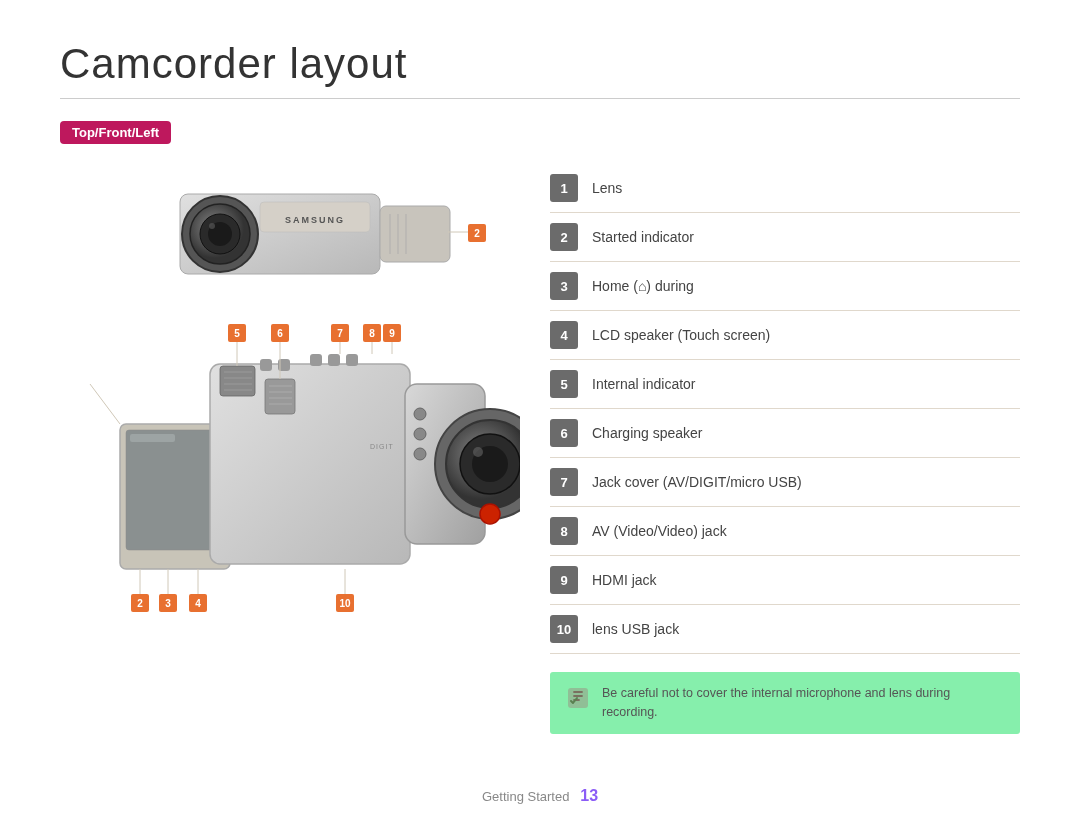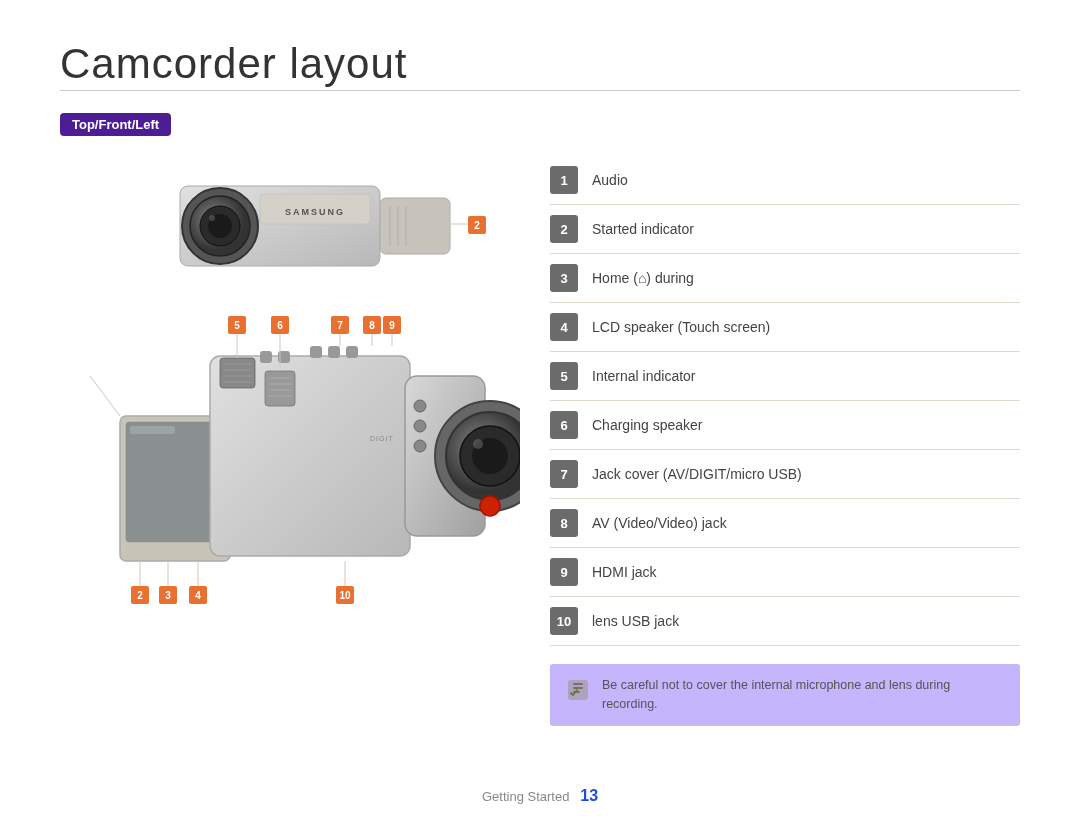--- a/index.html
+++ b/index.html
@@ -18,32 +18,32 @@
       height: 825px;
       padding: 40px 60px 30px 60px;
       position: relative;
     }
 
     .page-title {
       font-size: 42px;
       font-weight: 300;
       color: #333;
       letter-spacing: 1px;
-      margin-bottom: 2px;
+      margin-bottom: 10px;
     }
 
     .title-divider {
       border: none;
       border-top: 1px solid #ccc;
       margin-bottom: 22px;
     }
 
     .section-tag {
       display: inline-block;
-      background: #4c1d95;
+      background: #be185d;
       color: #fff;
       font-size: 13px;
       font-weight: bold;
       padding: 4px 12px;
       border-radius: 4px;
       margin-bottom: 20px;
     }
 
     .content-area {
       display: flex;
@@ -91,21 +91,21 @@
       flex-shrink: 0;
     }
 
     .part-label {
       font-size: 14px;
       color: #444;
     }
 
     .note-box {
       margin-top: 18px;
-      background: #c4b5fd;
+      background: #86efac;
       padding: 12px 14px;
       border-radius: 3px;
       display: flex;
       gap: 10px;
       align-items: flex-start;
     }
 
     .note-icon {
       width: 28px;
       height: 28px;
@@ -133,21 +133,21 @@
       left: 0;
       right: 0;
       text-align: center;
       font-size: 13px;
       color: #888;
     }
 
     .page-footer .page-num {
       font-weight: bold;
       font-size: 16px;
-      color: #1d4ed8;
+      color: #8b5cf6;
     }
 
     
     .camcorder-svg {
       width: 460px;
       height: 560px;
     }
   </style>
 </head>
 <body>
@@ -285,21 +285,21 @@
 
           <line x1="0" y1="100" x2="-30" y2="60" stroke="#d0c8b8" stroke-width="1"></line>
         </g>
       </svg>
     </div>
 
     <div class="parts-list-area">
       <ul class="parts-list" id="parts-list">
       <li>
             <span class="part-number">1</span>
-            <span class="part-label">Audio</span>
+            <span class="part-label">Lens</span>
           </li>
           <li>
             <span class="part-number">2</span>
             <span class="part-label">Started indicator</span>
           </li>
           <li>
             <span class="part-number">3</span>
             <span class="part-label">Home (⌂) during</span>
           </li>
           <li>

